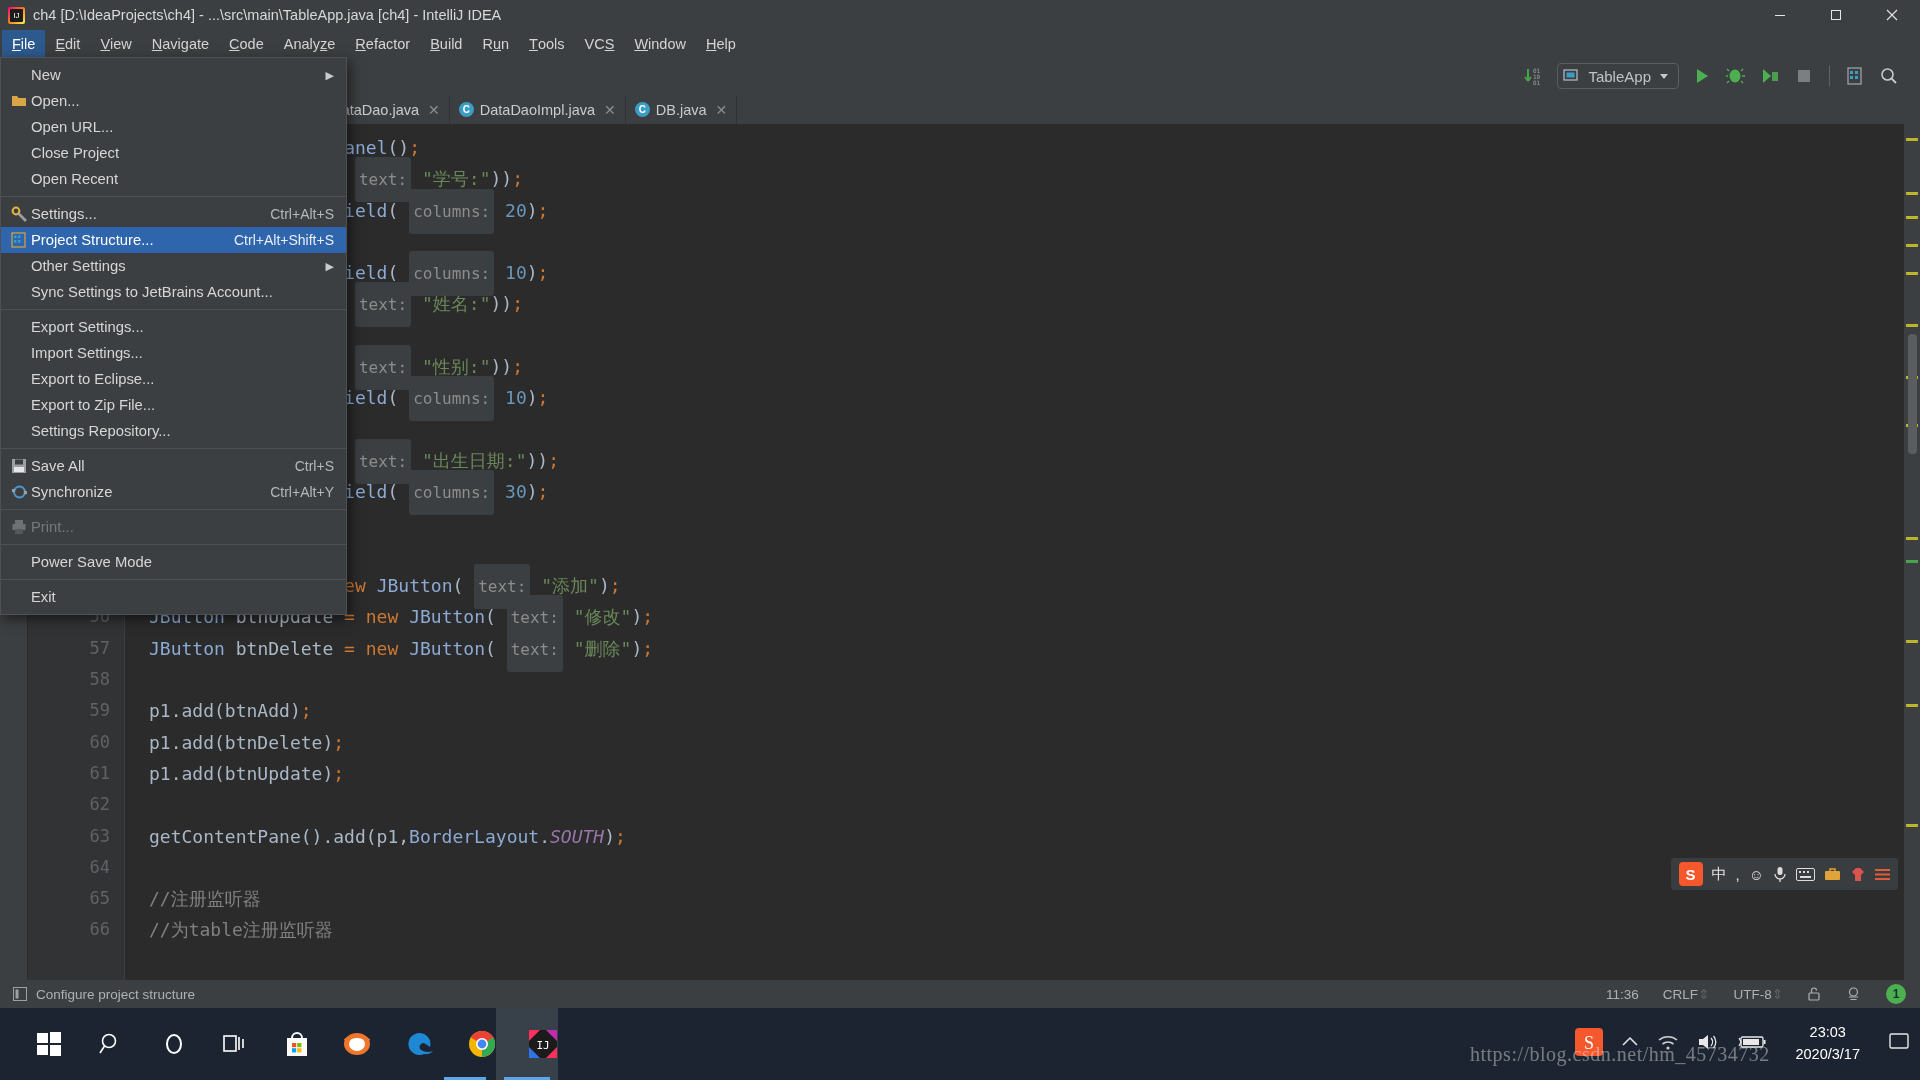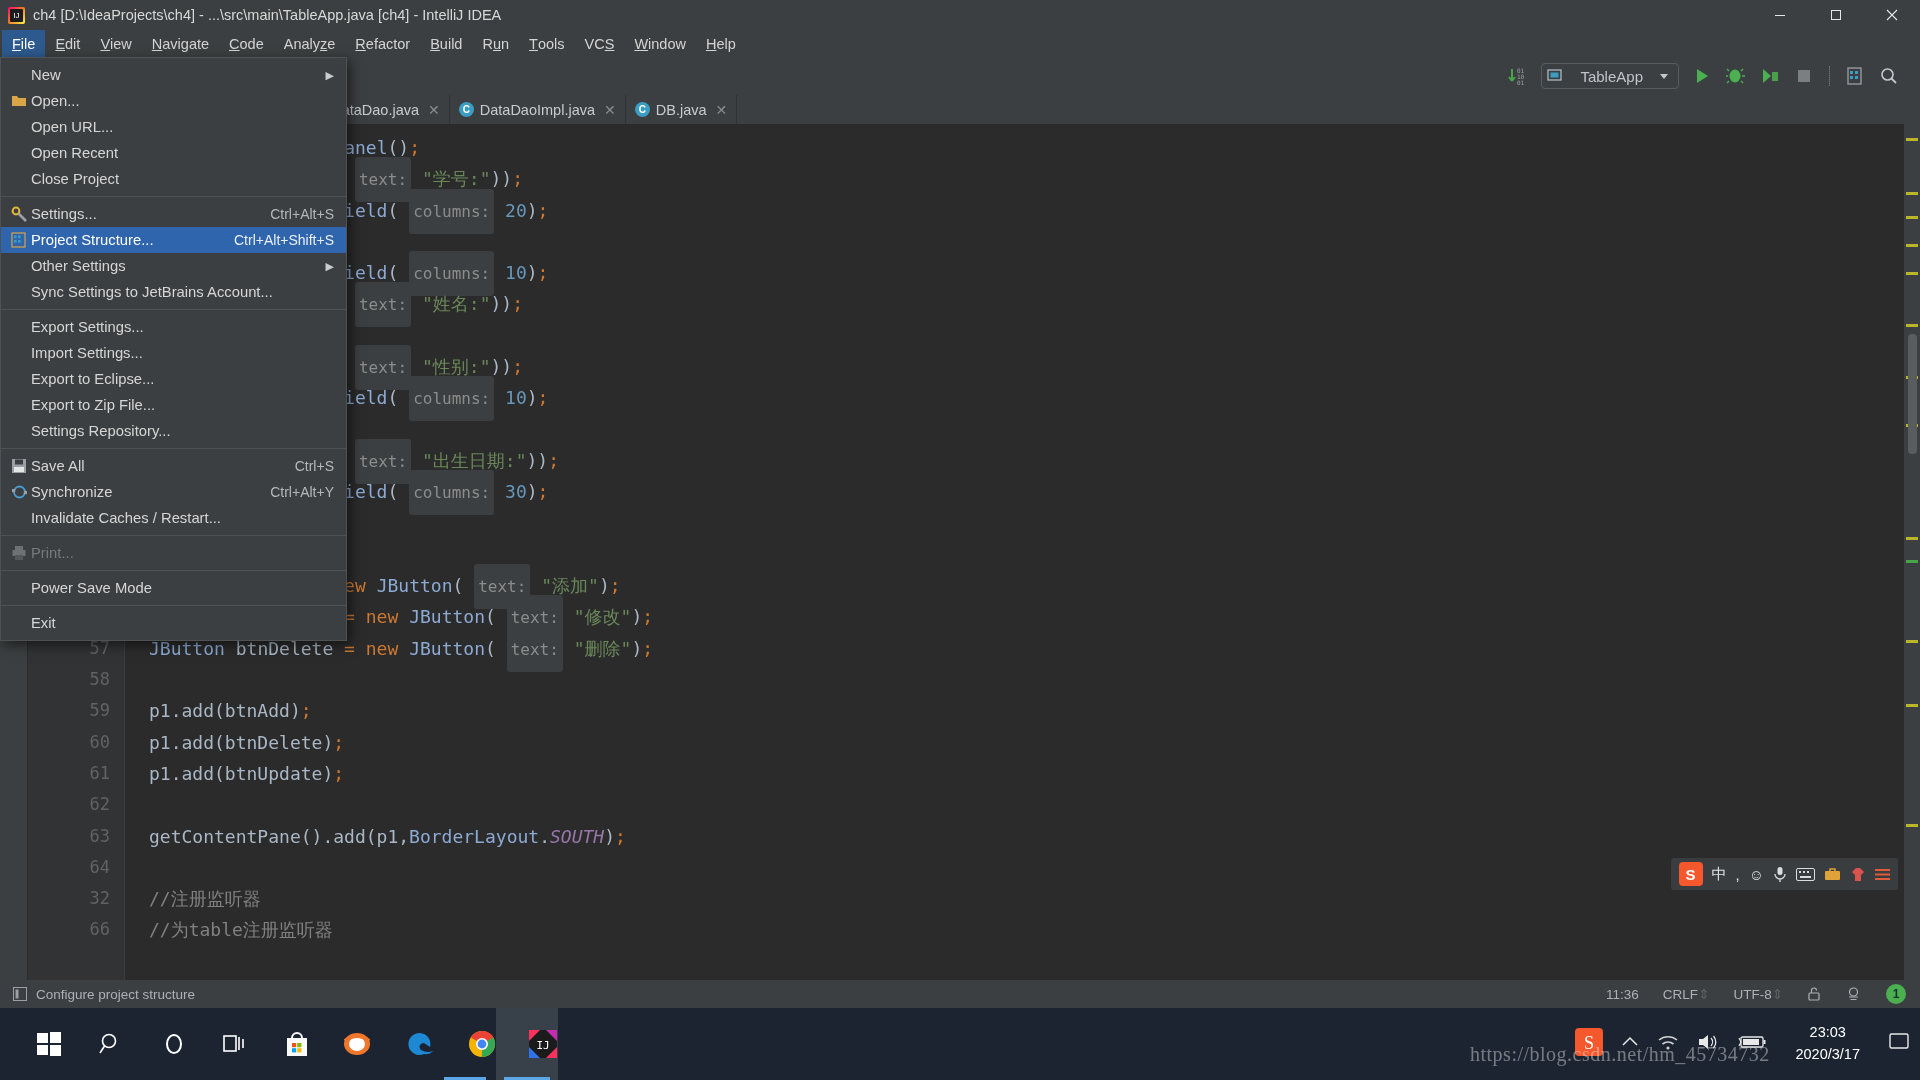--- a/index.html
+++ b/index.html
@@ -54,21 +54,21 @@
   }
 
   
   .toolbar {
     position: absolute; left: 0; top: 0; width: 1920px; height: 38px;
     background: #3c3f41; display: flex; align-items: center;
     justify-content: flex-end; padding-right: 14px;
   }
   .tb-icon { margin: 0 7px; display: flex; align-items: center; }
   .runcfg {
-    display: flex; align-items: center; gap: 15px;
+    display: flex; align-items: center; gap: 7px;
     border: 1px solid #5a5d5f; border-radius: 4px;
     height: 26px; padding: 0 8px 0 5px; margin: 0 6px;
   }
   .runcfg-label { color: #bfc4c9; font-size: 15px; }
   .tb-sep { width: 1px; height: 20px; background: #555; margin: 0 8px;
             border-left: 1px dotted #6d7072; }
 
   
   .left-strip {
     position: absolute; left: 0; top: 38px; width: 28px; bottom: 0;
@@ -368,21 +368,21 @@
           <div class="ln">55</div>
           <div class="ln">56</div>
           <div class="ln">57</div>
           <div class="ln">58</div>
           <div class="ln">59</div>
           <div class="ln">60</div>
           <div class="ln">61</div>
           <div class="ln">62</div>
           <div class="ln">63</div>
           <div class="ln">64</div>
-          <div class="ln">32</div>
+          <div class="ln">65</div>
           <div class="ln">66</div>
         </div>
       <div class="code-area" id="codearea">
 
         <div class="code-line"><span class="cls">JPanel</span> <span class="plain">p1</span> <span class="punc">=</span> <span class="kw">new</span> <span class="cls">JPanel</span><span class="plain">()</span><span class="punc">;</span></div>
         <div class="code-line"><span class="plain">p1.add(</span><span class="kw">new</span> <span class="cls">JLabel</span><span class="plain">(</span> <span class="hintparam">text:</span> <span class="str">"学号:"</span><span class="plain">))</span><span class="punc">;</span></div>
         <div class="code-line"><span class="var">aText</span> <span class="punc">=</span> <span class="kw">new</span> <span class="cls">JTextField</span><span class="plain">(</span> <span class="hintparam">columns:</span> <span class="num">20</span><span class="plain">)</span><span class="punc">;</span></div>
         <div class="code-line"><span class="plain">p1.add(</span><span class="var">aText</span><span class="plain">)</span><span class="punc">;</span></div>
         <div class="code-line"><span class="var">bText</span> <span class="punc">=</span> <span class="kw">new</span> <span class="cls">JTextField</span><span class="plain">(</span> <span class="hintparam">columns:</span> <span class="num">10</span><span class="plain">)</span><span class="punc">;</span></div>
         <div class="code-line"><span class="plain">p1.add(</span><span class="kw">new</span> <span class="cls">JLabel</span><span class="plain">(</span> <span class="hintparam">text:</span> <span class="str">"姓名:"</span><span class="plain">))</span><span class="punc">;</span></div>
@@ -498,25 +498,25 @@
           </svg>
         </span>
         <span class="fm-label">Open...</span>
       </div>
       <div class="fm-item">
         <span class="fm-ico"></span>
         <span class="fm-label">Open URL...</span>
       </div>
       <div class="fm-item">
         <span class="fm-ico"></span>
+        <span class="fm-label">Close Project</span>
+      </div>
+      <div class="fm-item">
+        <span class="fm-ico"></span>
         <span class="fm-label">Open Recent</span>
-      </div>
-      <div class="fm-item">
-        <span class="fm-ico"></span>
-        <span class="fm-label">Close Project</span>
       </div>
       <div class="fm-sep"></div>
       <div class="fm-item">
         <span class="fm-ico">
           <svg width="17" height="16" viewBox="0 0 17 16">
             <circle cx="5" cy="5" r="3.4" fill="none" stroke="#e8b73a" stroke-width="2"></circle>
             <path d="M7.5 7.5 L15 15" stroke="#9aa0a6" stroke-width="2.6"></path>
           </svg>
         </span>
         <span class="fm-label">Settings...</span>
@@ -582,24 +582,20 @@
           <svg width="17" height="16" viewBox="0 0 17 16">
             <path d="M3 8 a5.5 5.5 0 0 1 11 0" stroke="#4a9ad4" stroke-width="1.8" fill="none"></path>
             <path d="M14 8 a5.5 5.5 0 0 1 -11 0" stroke="#4a9ad4" stroke-width="1.8" fill="none"></path>
             <rect x="1" y="5" width="3.2" height="3.2" fill="#9aa0a6"></rect>
             <rect x="12.8" y="7" width="3.2" height="3.2" fill="#9aa0a6"></rect>
           </svg>
         </span>
         <span class="fm-label">Synchronize</span>
         <span class="fm-short">Ctrl+Alt+Y</span>
       </div>
-      <div class="fm-item">
-        <span class="fm-ico"></span>
-        <span class="fm-label">Invalidate Caches / Restart...</span>
-      </div>
       <div class="fm-sep"></div>
       <div class="fm-item disabled">
         <span class="fm-ico">
           <svg width="16" height="16" viewBox="0 0 16 16">
             <rect x="4" y="1" width="8" height="4" fill="#6e7173"></rect>
             <rect x="1.5" y="5" width="13" height="6" fill="#6e7173"></rect>
             <rect x="4" y="10" width="8" height="5" fill="#55585a"></rect>
           </svg>
         </span>
         <span class="fm-label">Print...</span>

